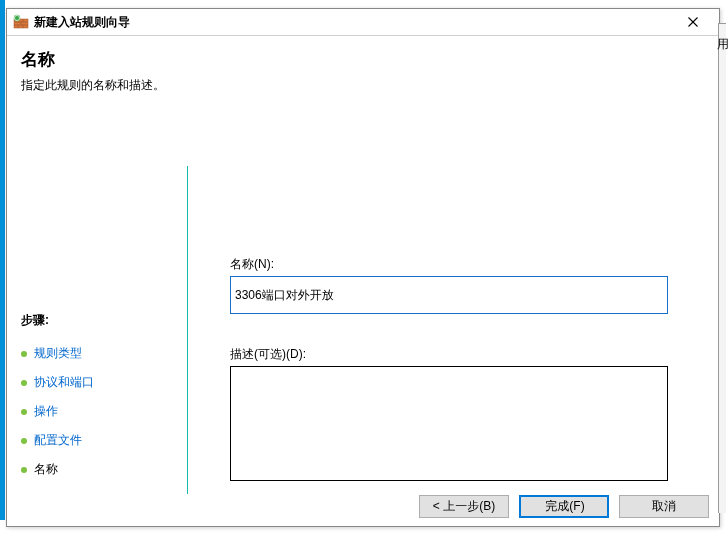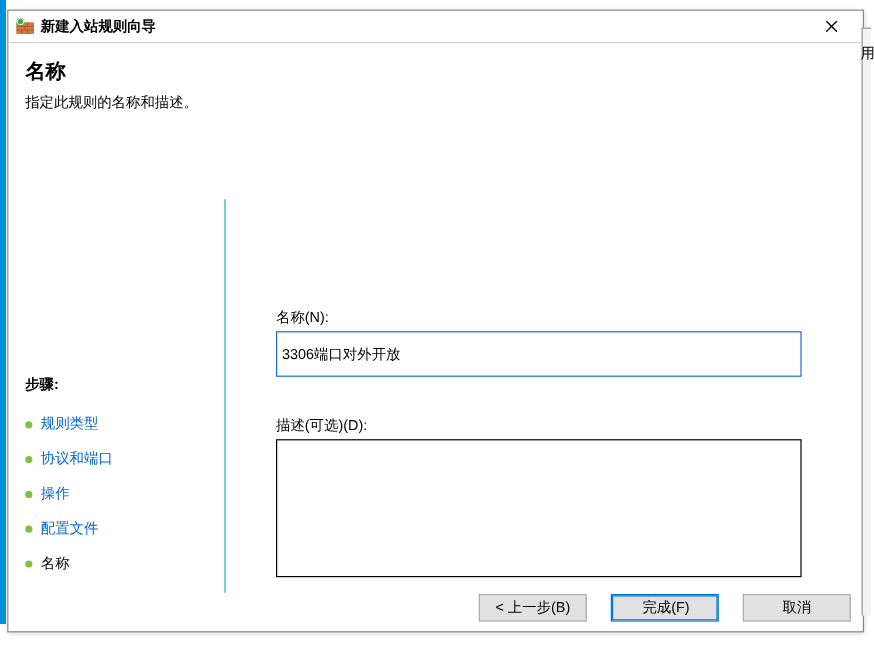--- a/index.html
+++ b/index.html
@@ -153,21 +153,21 @@
     }
 
     .footer-area {
       position: absolute;
       bottom: 0;
       left: 0; right: 0;
       height: 40px;
       display: flex;
       justify-content: flex-end;
       align-items: center;
-      gap: 20px;
+      gap: 10px;
       padding: 0 10px 0 0;
     }
     .btn {
       height: 23px;
       min-width: 90px;
       padding: 0 12px;
       border: 1px solid #adadad;
       background: #e1e1e1;
       font-size: 12px;
       font-family: inherit;

